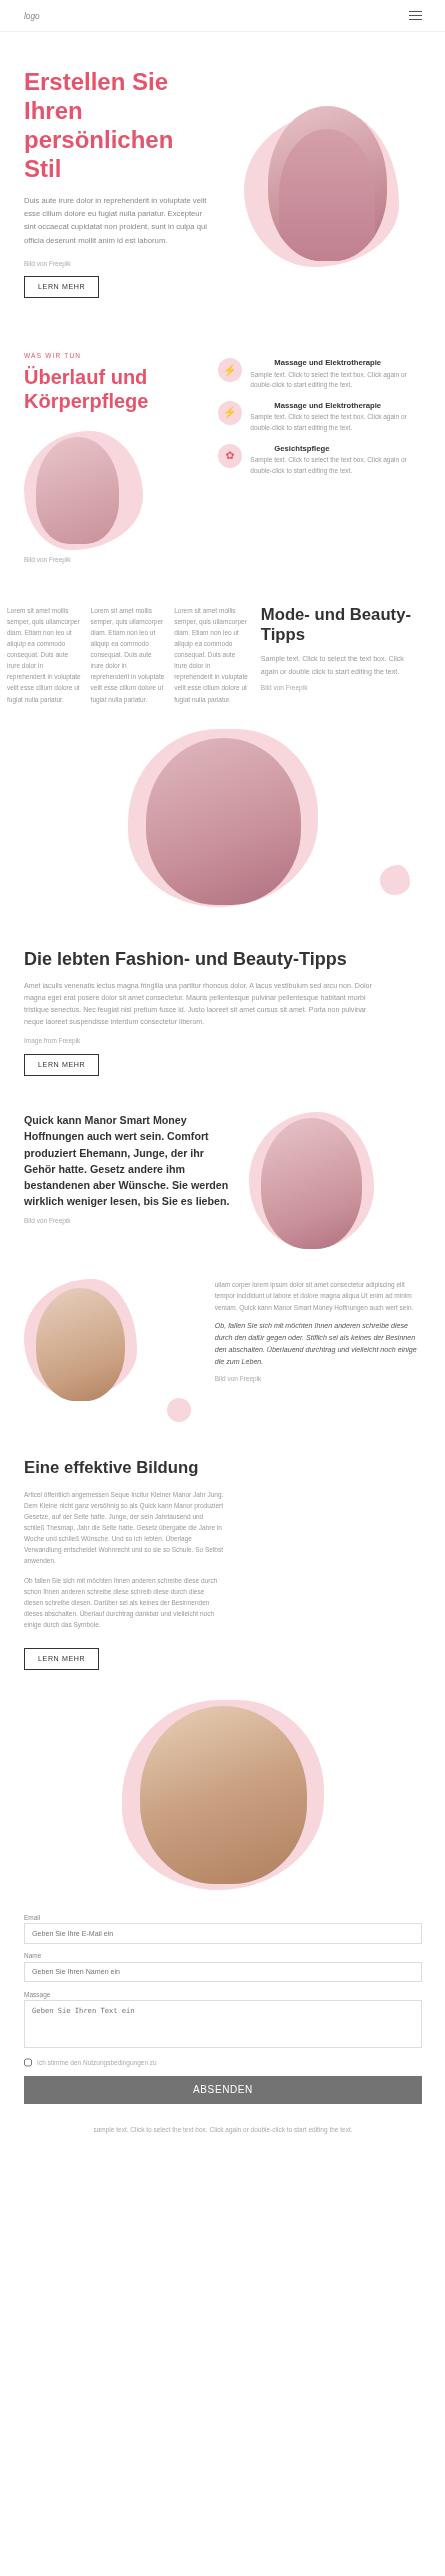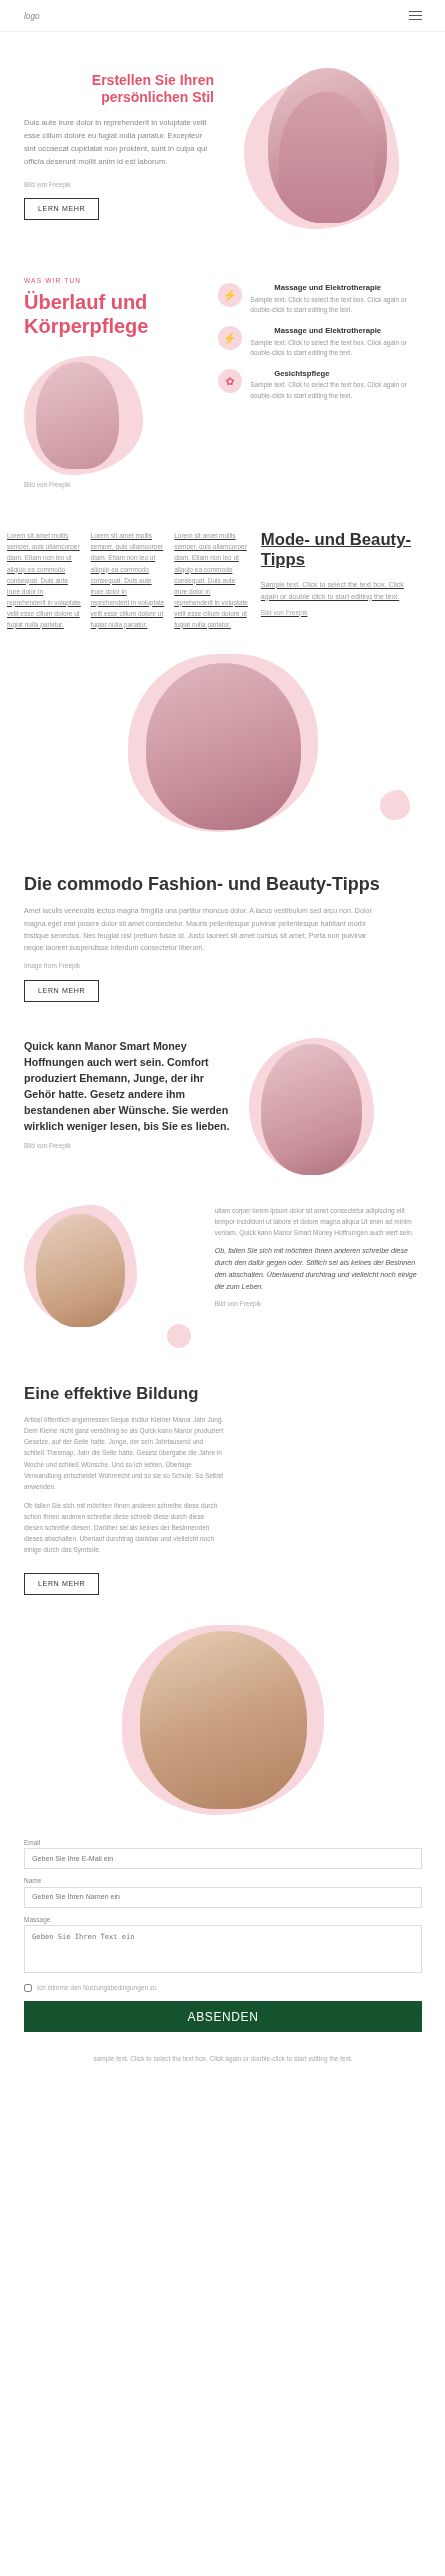--- a/index.html
+++ b/index.html
@@ -44,26 +44,25 @@
       position: relative;
       align-items: center;
       gap: 18px;
       min-height: 202px;
     }
     .hero-text {
       flex: 1;
       z-index: 2;
     }
     .hero-text h1 {
-      font-size: 14px;
+      font-size: 24px;
       font-weight: 700;
       color: #e5546c;
       line-height: 1.2;
       margin-bottom: 10.7px;
-      text-align: right;
     }
     .hero-text p {
       font-size: 7.7px;
       color: #888;
       line-height: 1.7;
       margin-bottom: 13px;
     }
     .hero-text .img-credit {
       font-size: 6.5px;
       color: #aaa;
@@ -208,21 +207,20 @@
       color: #999;
       line-height: 1.6;
     }
 
     
     .section-mode {
       padding: 24px 24px 12px 7px;
       display: flex;
       gap: 12px;
       align-items: flex-start;
-      text-decoration: underline;
     }
     .mode-cols {
       flex: 1.5;
       display: flex;
       gap: 9px;
     }
     .mode-col {
       flex: 1;
     }
     .mode-col p {
@@ -510,25 +508,25 @@
       width: 8.3px;
       height: 8.3px;
       accent-color: #e5546c;
     }
     .form-checkbox label {
       font-size: 6.5px;
       color: #aaa;
     }
     .btn-submit {
       width: 100%;
-      background: #14532d;
+      background: #737373;
       color: #fff;
       border: none;
       padding: 8.3px;
-      font-size: 12px;
+      font-size: 10px;
       letter-spacing: 0.6px;
       text-transform: uppercase;
       cursor: pointer;
     }
 
     
     .footer-note {
       padding: 9.5px 24px 18px 24px;
       font-size: 6.5px;
       color: #aaa;
@@ -621,21 +619,21 @@
 
 <section class="section-large-img" style="margin-bottom: 6px;">
   <div class="large-img-wrap">
     <div class="blob-large"></div>
     <div class="large-person"></div>
   </div>
   <div class="blob-sm-pink" style="bottom: 18px; right: 36px;"></div>
 </section>
 
 <section class="section-fashion">
-  <h2>Die commodo Fashion- und Beauty-Tipps</h2>
+  <h2>Die lebten Fashion- und Beauty-Tipps</h2>
   <p>Amet iaculis venenatis lectus magna fringilla una partitur rhoncus dolor. A lacus vestibulum sed arcu non. Dolor magna eget erat posere dolor sit amet consectetur. Mauris pellentesque pulvinar pellentesque habitant morbi tristique senectus. Nec feugiat nisl pretium fusce id. Justo laoreet sit amet cursus sit amet. Porta non pulvinar neque laoreet suspendisse interdum consectetur liberom.</p>
   <div class="img-credit-line">Image from Freepik</div>
   <button class="btn-learn">LERN MEHR</button>
 </section>
 
 <section class="section-quick">
   <div class="quick-left">
     <h3>Quick kann Manor Smart Money Hoffnungen auch wert sein. Comfort produziert Ehemann, Junge, der ihr Gehör hatte. Gesetz andere ihm bestandenen aber Wünsche. Sie werden wirklich weniger lesen, bis Sie es lieben.</h3>
     <div class="img-credit">Bild von Freepik</div>
   </div>

